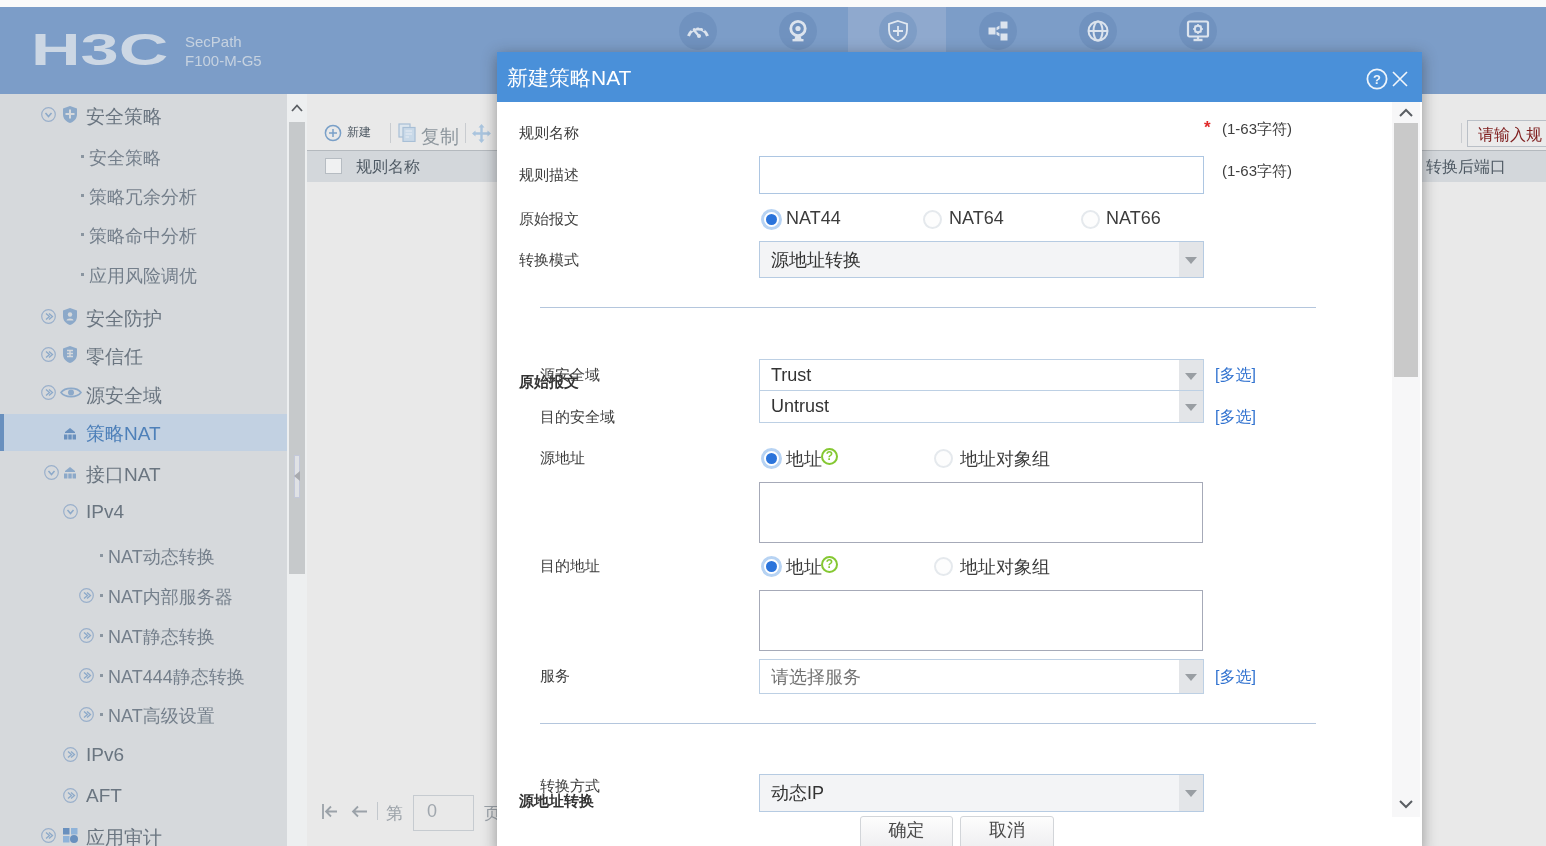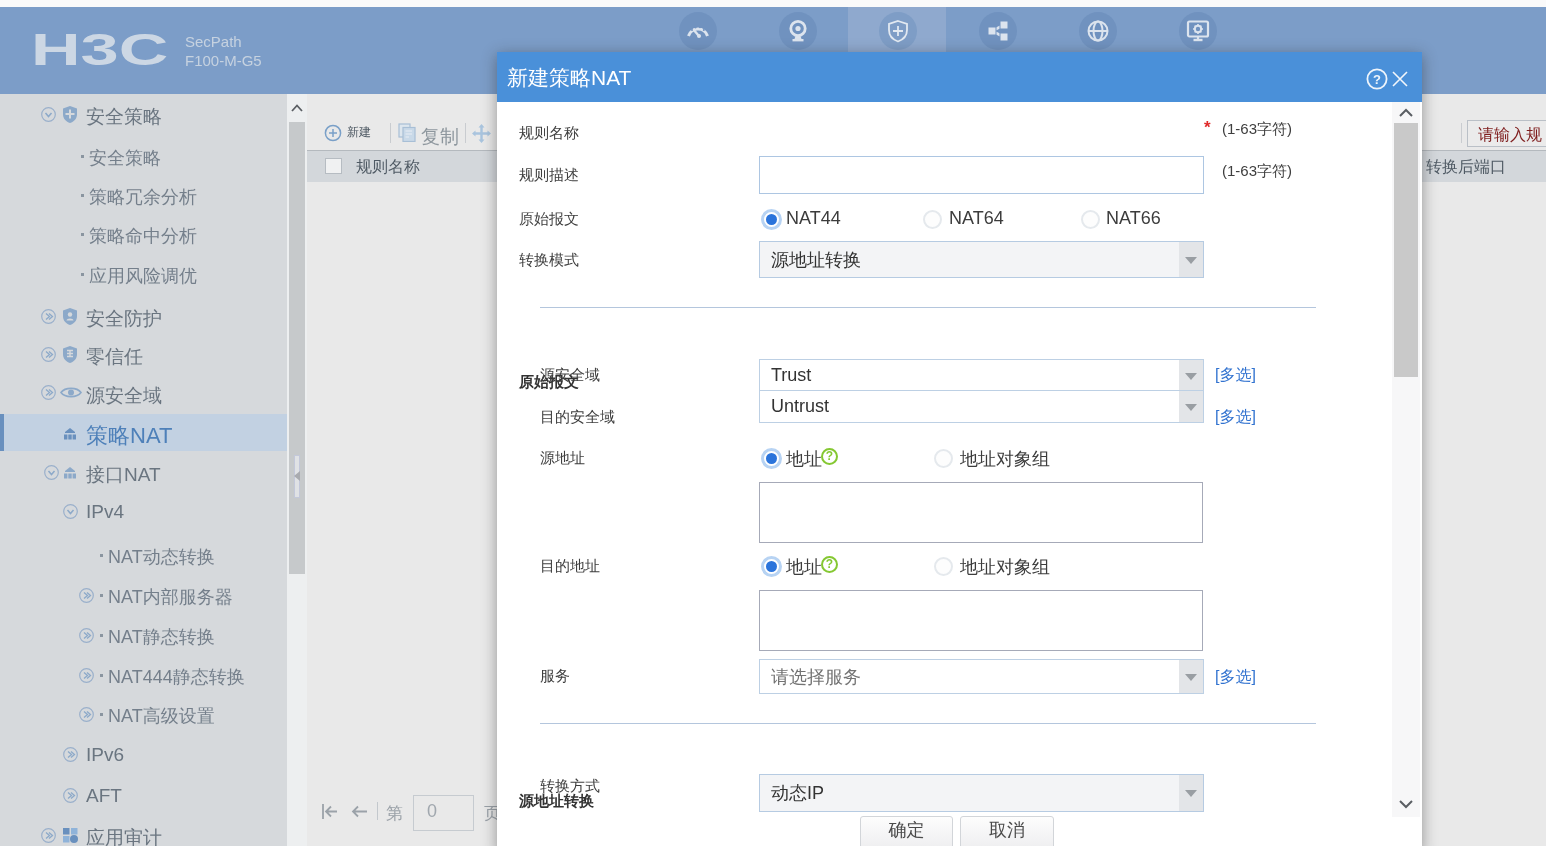--- a/index.html
+++ b/index.html
@@ -14,21 +14,21 @@
 #logo { left:31px; top:25px; font-size:44px; font-weight:bold; color:#ccd7e4; transform:scaleX(1.56); transform-origin:left center; letter-spacing:0px; }
 #sub1 { left:185px; top:33px; font-size:15px; color:#c6d2e0; }
 #sub2 { left:185px; top:52px; font-size:15px; color:#c6d2e0; }
 
 #sidebar { left:0; top:94px; width:287px; height:752px; background:#d6d9dc; }
 .nav { position:absolute; font-size:19px; color:#6a7580; white-space:nowrap; }
 .navsub { position:absolute; font-size:18px; color:#747f8b; white-space:nowrap; }
 .dot { position:absolute; width:3px; height:3px; background:#8a95a0; }
 #selrow { left:0; top:414px; width:287px; height:37px; background:#c2d1e2; }
 #selbar { left:0; top:414px; width:4px; height:37px; background:#6990be; }
-#seltext { left:86px; top:421px; font-size:22px; color:#4e80b9;text-align:center; }
+#seltext { left:86px; top:421px; font-size:19px; color:#4e80b9;text-align:center; }
 
 #sbar-track { left:287px; top:94px; width:20px; height:752px; background:#edeff0; }
 #sbar-thumb { left:289px; top:122px; width:16px; height:452px; background:#c6c9cb; }
 #tablehead { left:307px; top:150px; width:1239px; height:32px; background:#d3d7db; }
 .toolsep { position:absolute; width:1px; height:20px; top:123px; background:#c9ccd0; }
 
 #modal { left:497px; top:52px; width:925px; height:800px; background:#fff; box-shadow:0 3px 14px rgba(40,40,40,0.45); }
 #mtitle { position:absolute; left:0; top:0; width:925px; height:50px; background:#4a90d9; }
 #mtitle span { position:absolute; left:10px; top:12px; color:#fff; font-size:21px; }
 .mlabel { position:absolute; font-size:15px; color:#3e3e3e; white-space:nowrap; }

